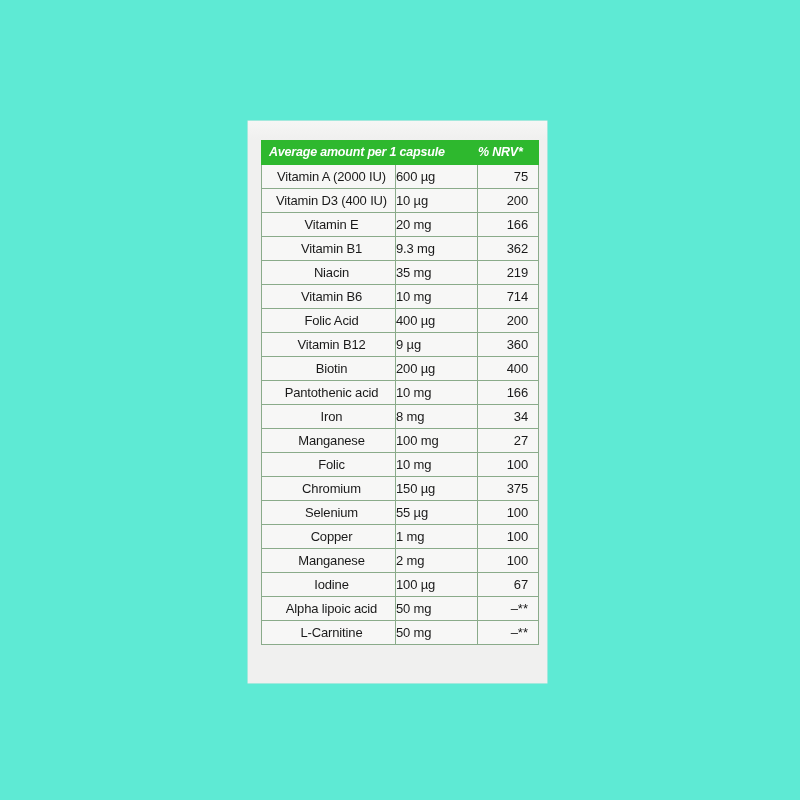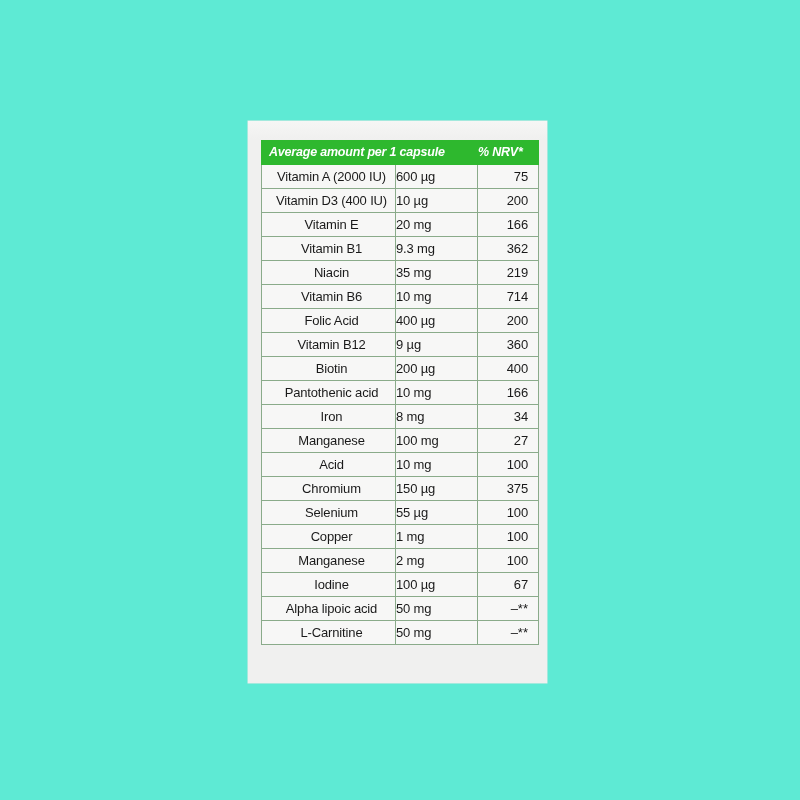--- a/index.html
+++ b/index.html
@@ -184,21 +184,21 @@
           <td class="cell-name">Iron</td>
           <td class="cell-amount">8 mg</td>
           <td class="cell-nrv">34</td>
         </tr>
         <tr>
           <td class="cell-name">Manganese</td>
           <td class="cell-amount">100 mg</td>
           <td class="cell-nrv">27</td>
         </tr>
         <tr>
-          <td class="cell-name">Acid</td>
+          <td class="cell-name">Folic</td>
           <td class="cell-amount">10 mg</td>
           <td class="cell-nrv">100</td>
         </tr>
         <tr>
           <td class="cell-name">Chromium</td>
           <td class="cell-amount">150 µg</td>
           <td class="cell-nrv">375</td>
         </tr>
         <tr>
           <td class="cell-name">Selenium</td>

